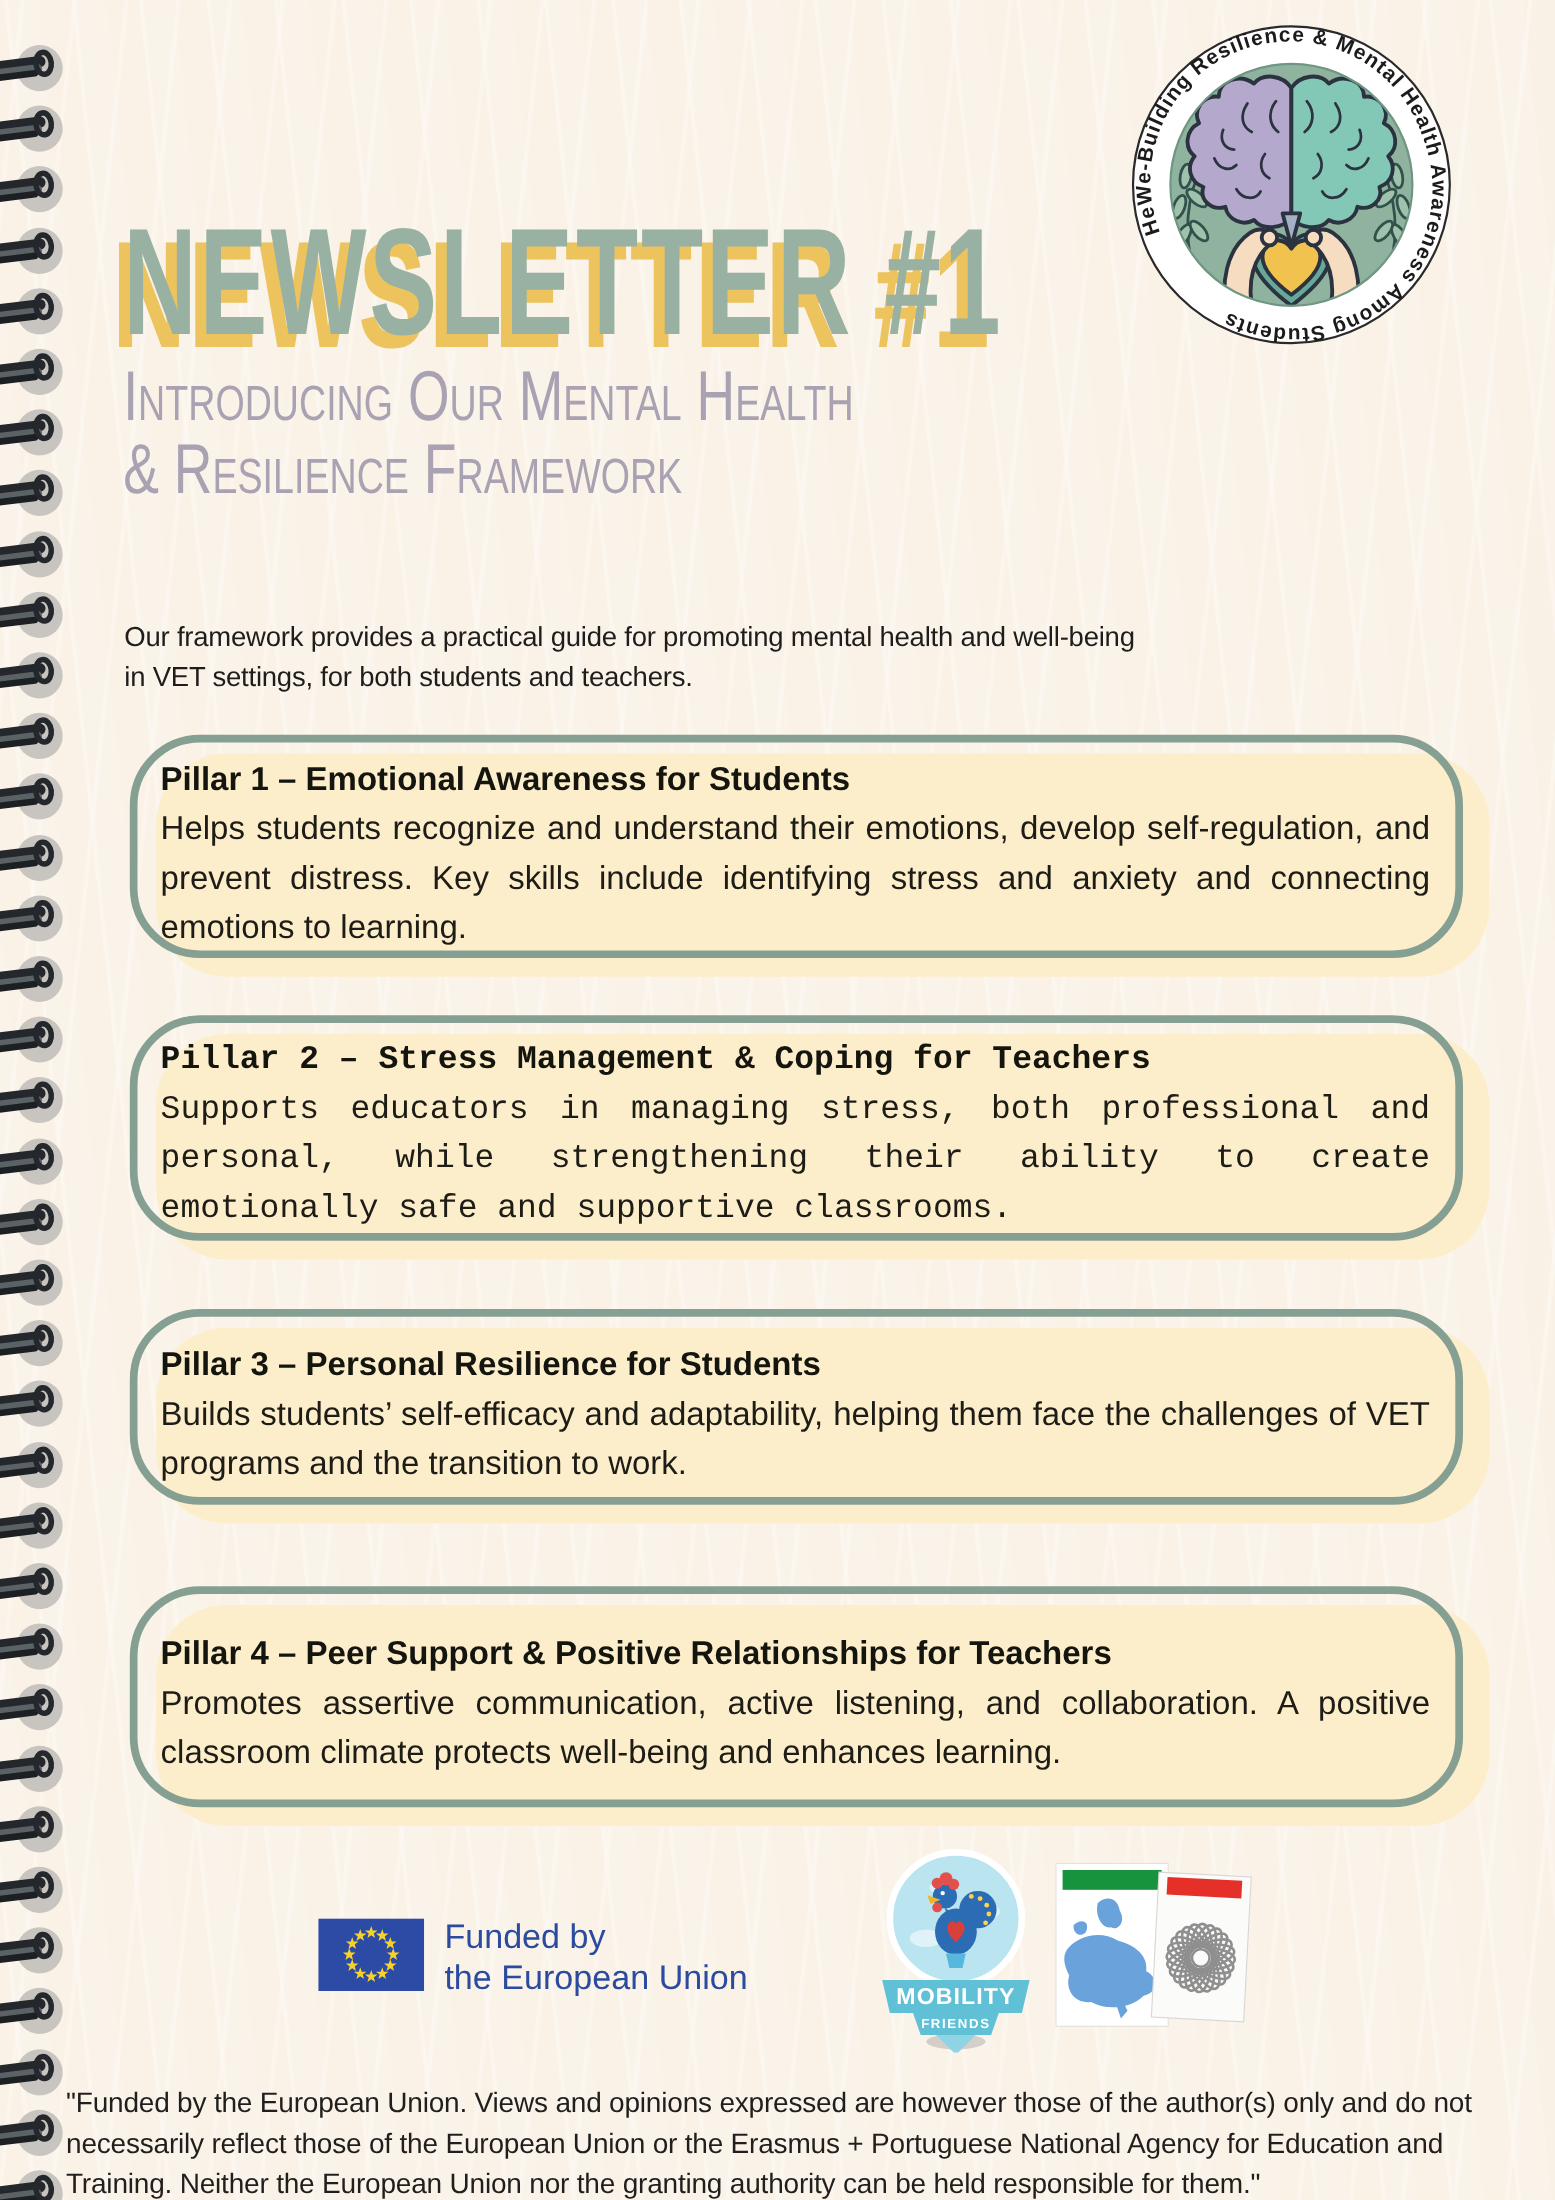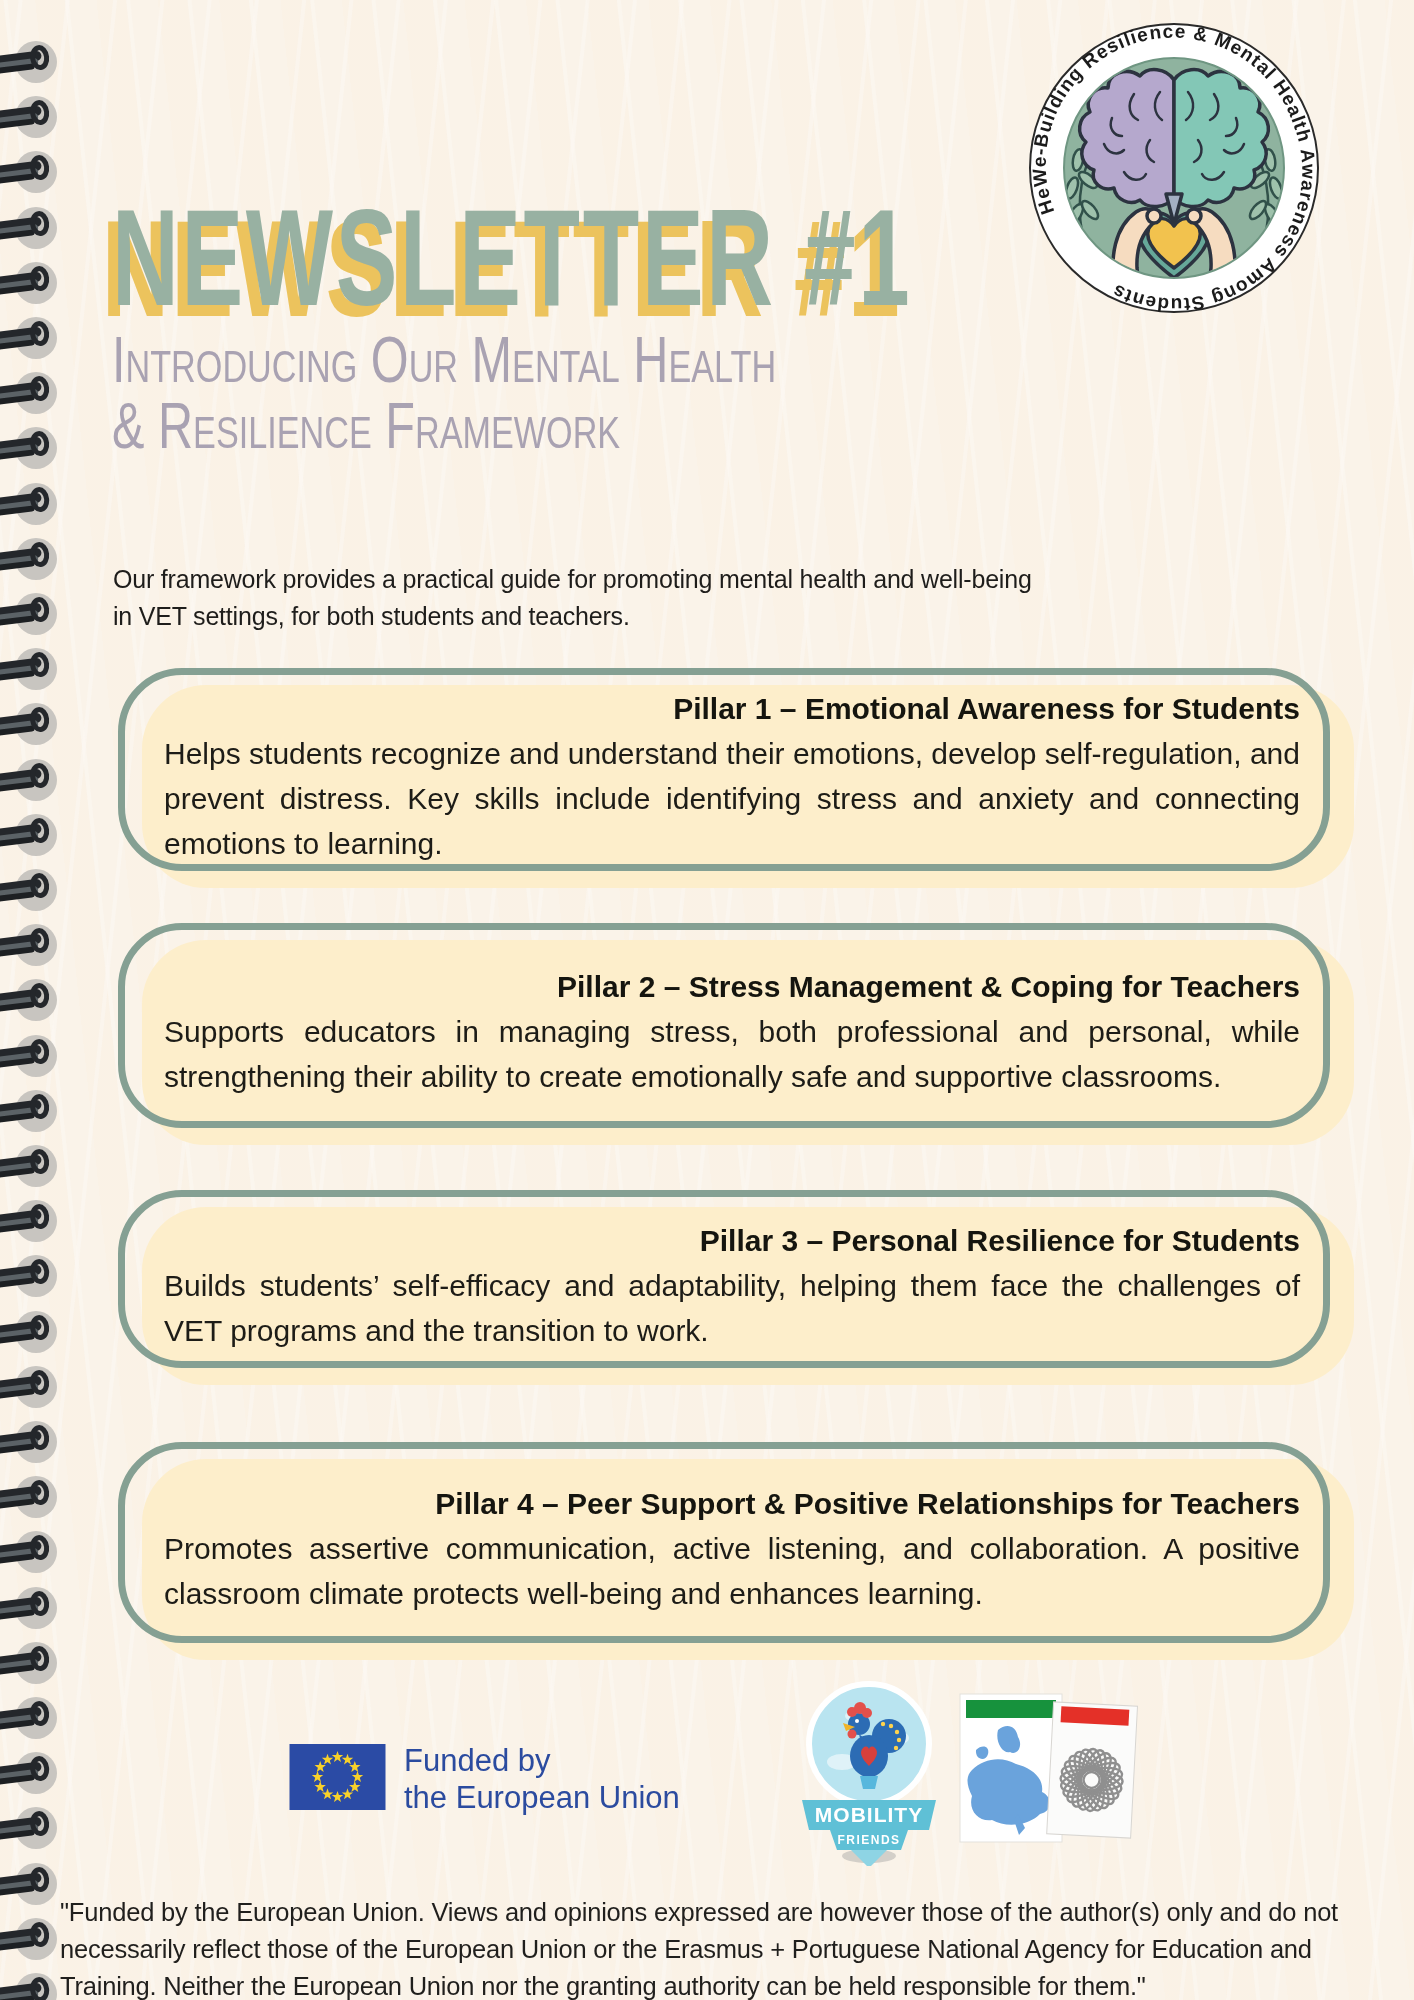--- a/index.html
+++ b/index.html
@@ -26,24 +26,24 @@
   .subtitle .condense{display:block;transform:scaleX(.76);transform-origin:0 0;white-space:nowrap;}
   
   .intro{position:absolute;left:113px;top:536px;width:944px;font-size:25px;
          line-height:37px;color:#1e1d1b;letter-spacing:-.2px;}
   
   .card{position:absolute;left:118px;width:1212px;}
   .card .fill{position:absolute;left:24px;top:17px;right:-24px;bottom:-17px;
               background:#fdeecb;border-radius:64px;}
   .card .outline{position:absolute;inset:0;border:7px solid #85a093;border-radius:64px;}
   .card .content{position:absolute;inset:0;display:flex;flex-direction:column;
-                 justify-content:center;padding:12px 30px 0 46px;align-items:flex-end;}
+                 justify-content:center;padding:12px 30px 0 28px;}
   .card-title{font-weight:700;font-size:30px;line-height:45px;color:#15150f;}
   .card-body{font-size:30px;line-height:45px;color:#1d1c17;text-align:justify;}
-  .card1{top:668px;height:203px;} .card2{top:923px;height:205px;}
+  .card1{top:668px;height:203px;} .card2{top:923px;height:205px;font-family:Liberation Mono, monospace;}
   .card3{top:1190px;height:178px;} .card4{top:1442px;height:201px;}
   
   .eu-flag{position:absolute;left:289px;top:1744px;width:97px;height:66px;}
   .eu-text{position:absolute;left:404px;top:1742px;font-size:31px;font-weight:400;
            color:#2b4b9f;line-height:37px;white-space:nowrap;}
   .mobility{position:absolute;left:788px;top:1680px;width:162px;height:186px;}
   .partner{position:absolute;left:958px;top:1692px;width:184px;height:156px;}
   
   .disclaimer{position:absolute;left:60px;top:1868px;width:1310px;font-size:25.5px;
               line-height:37px;color:#201f1d;letter-spacing:-.2px;}

